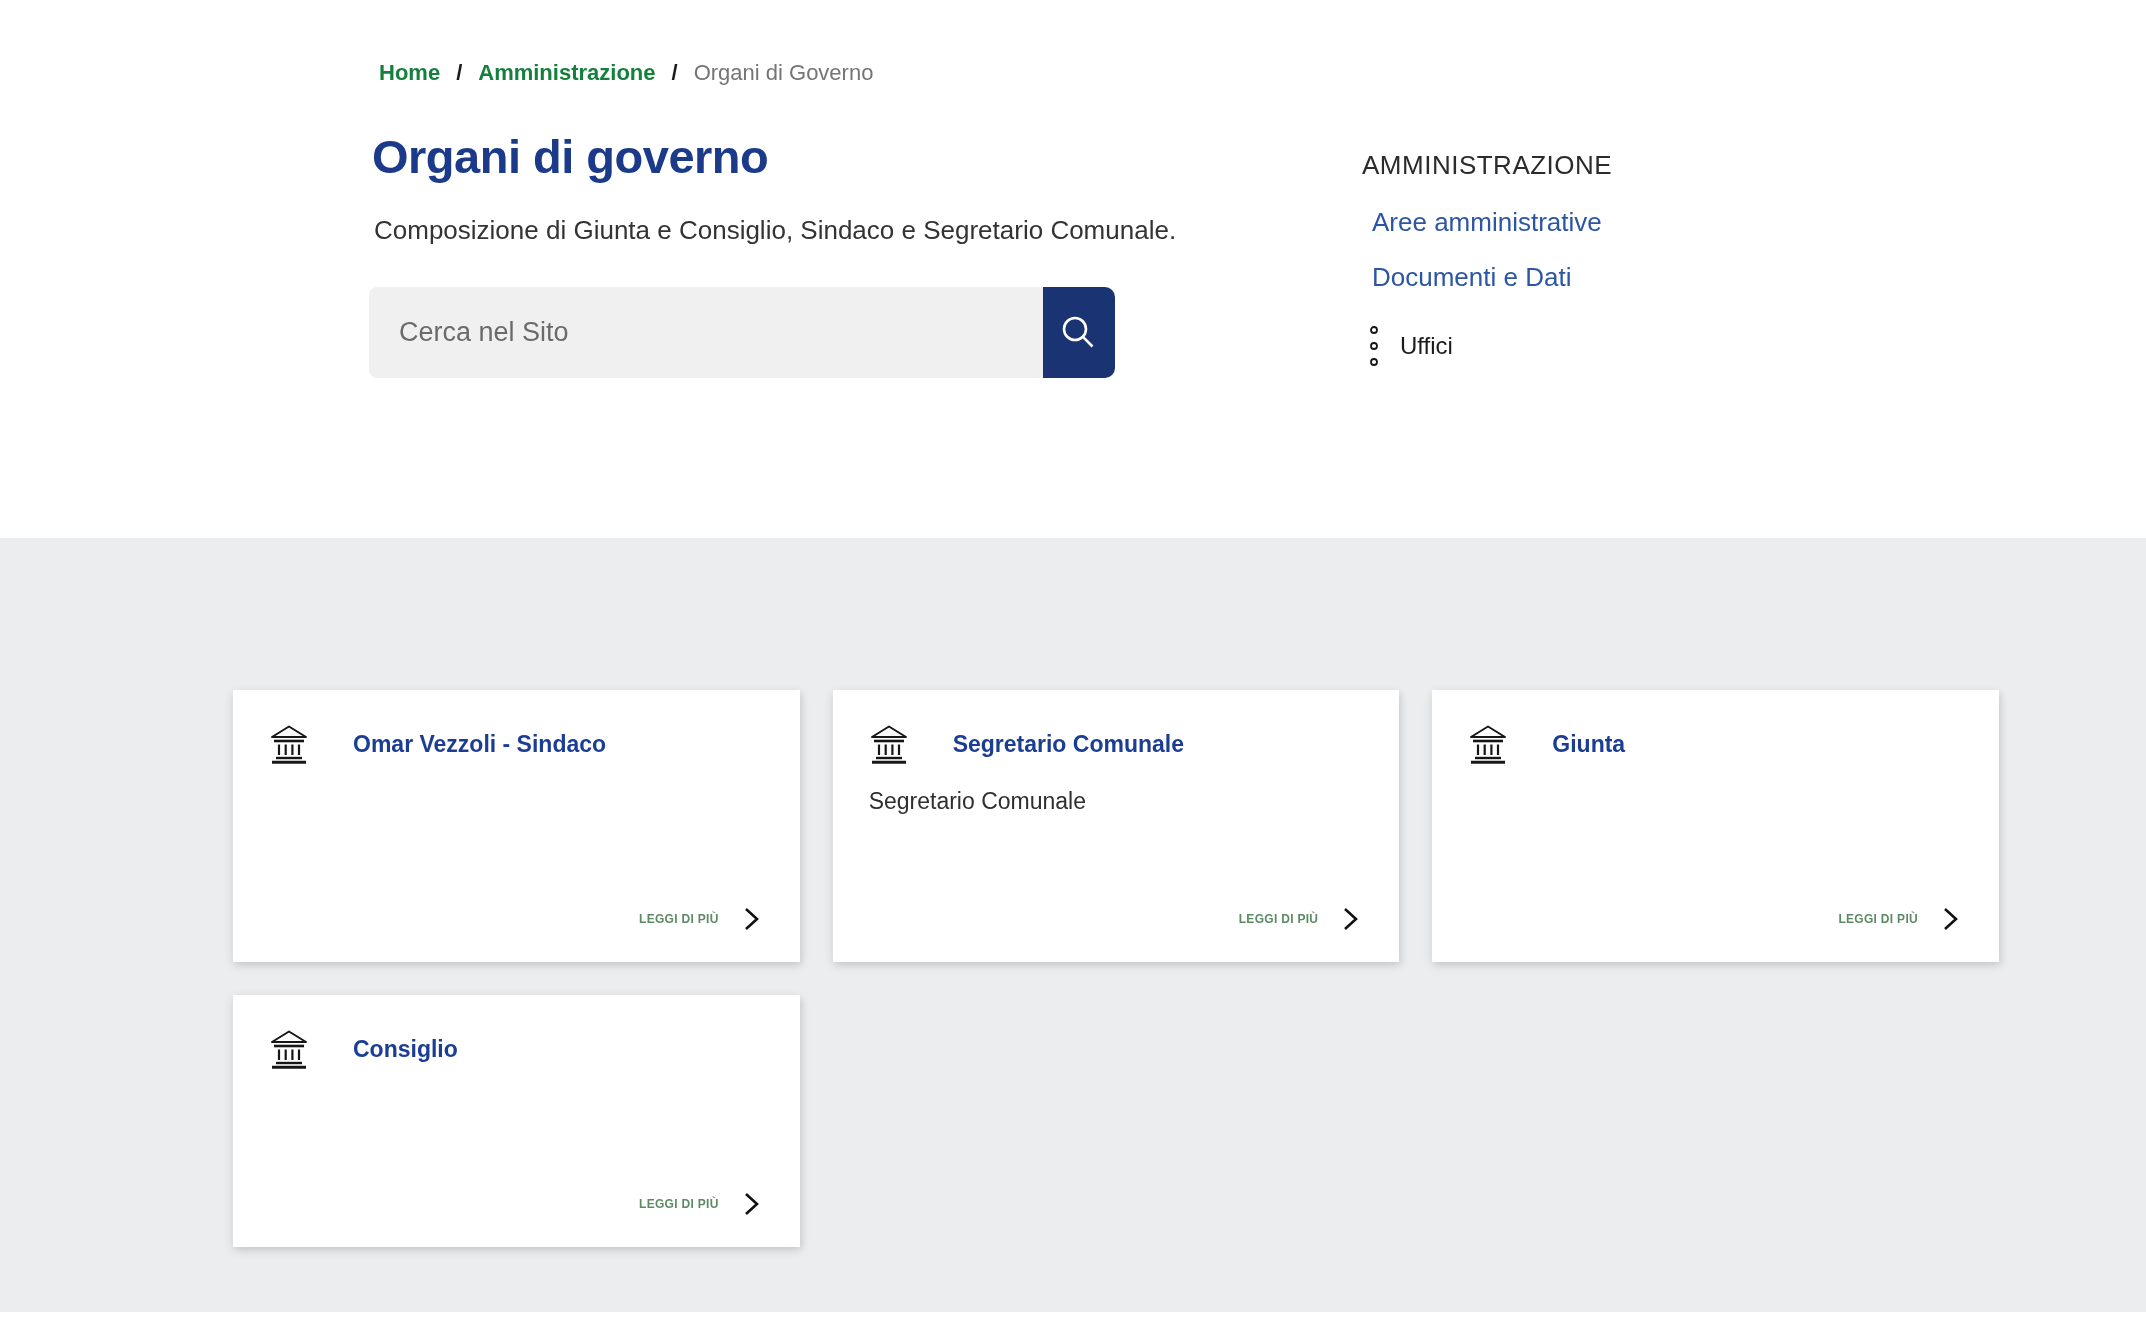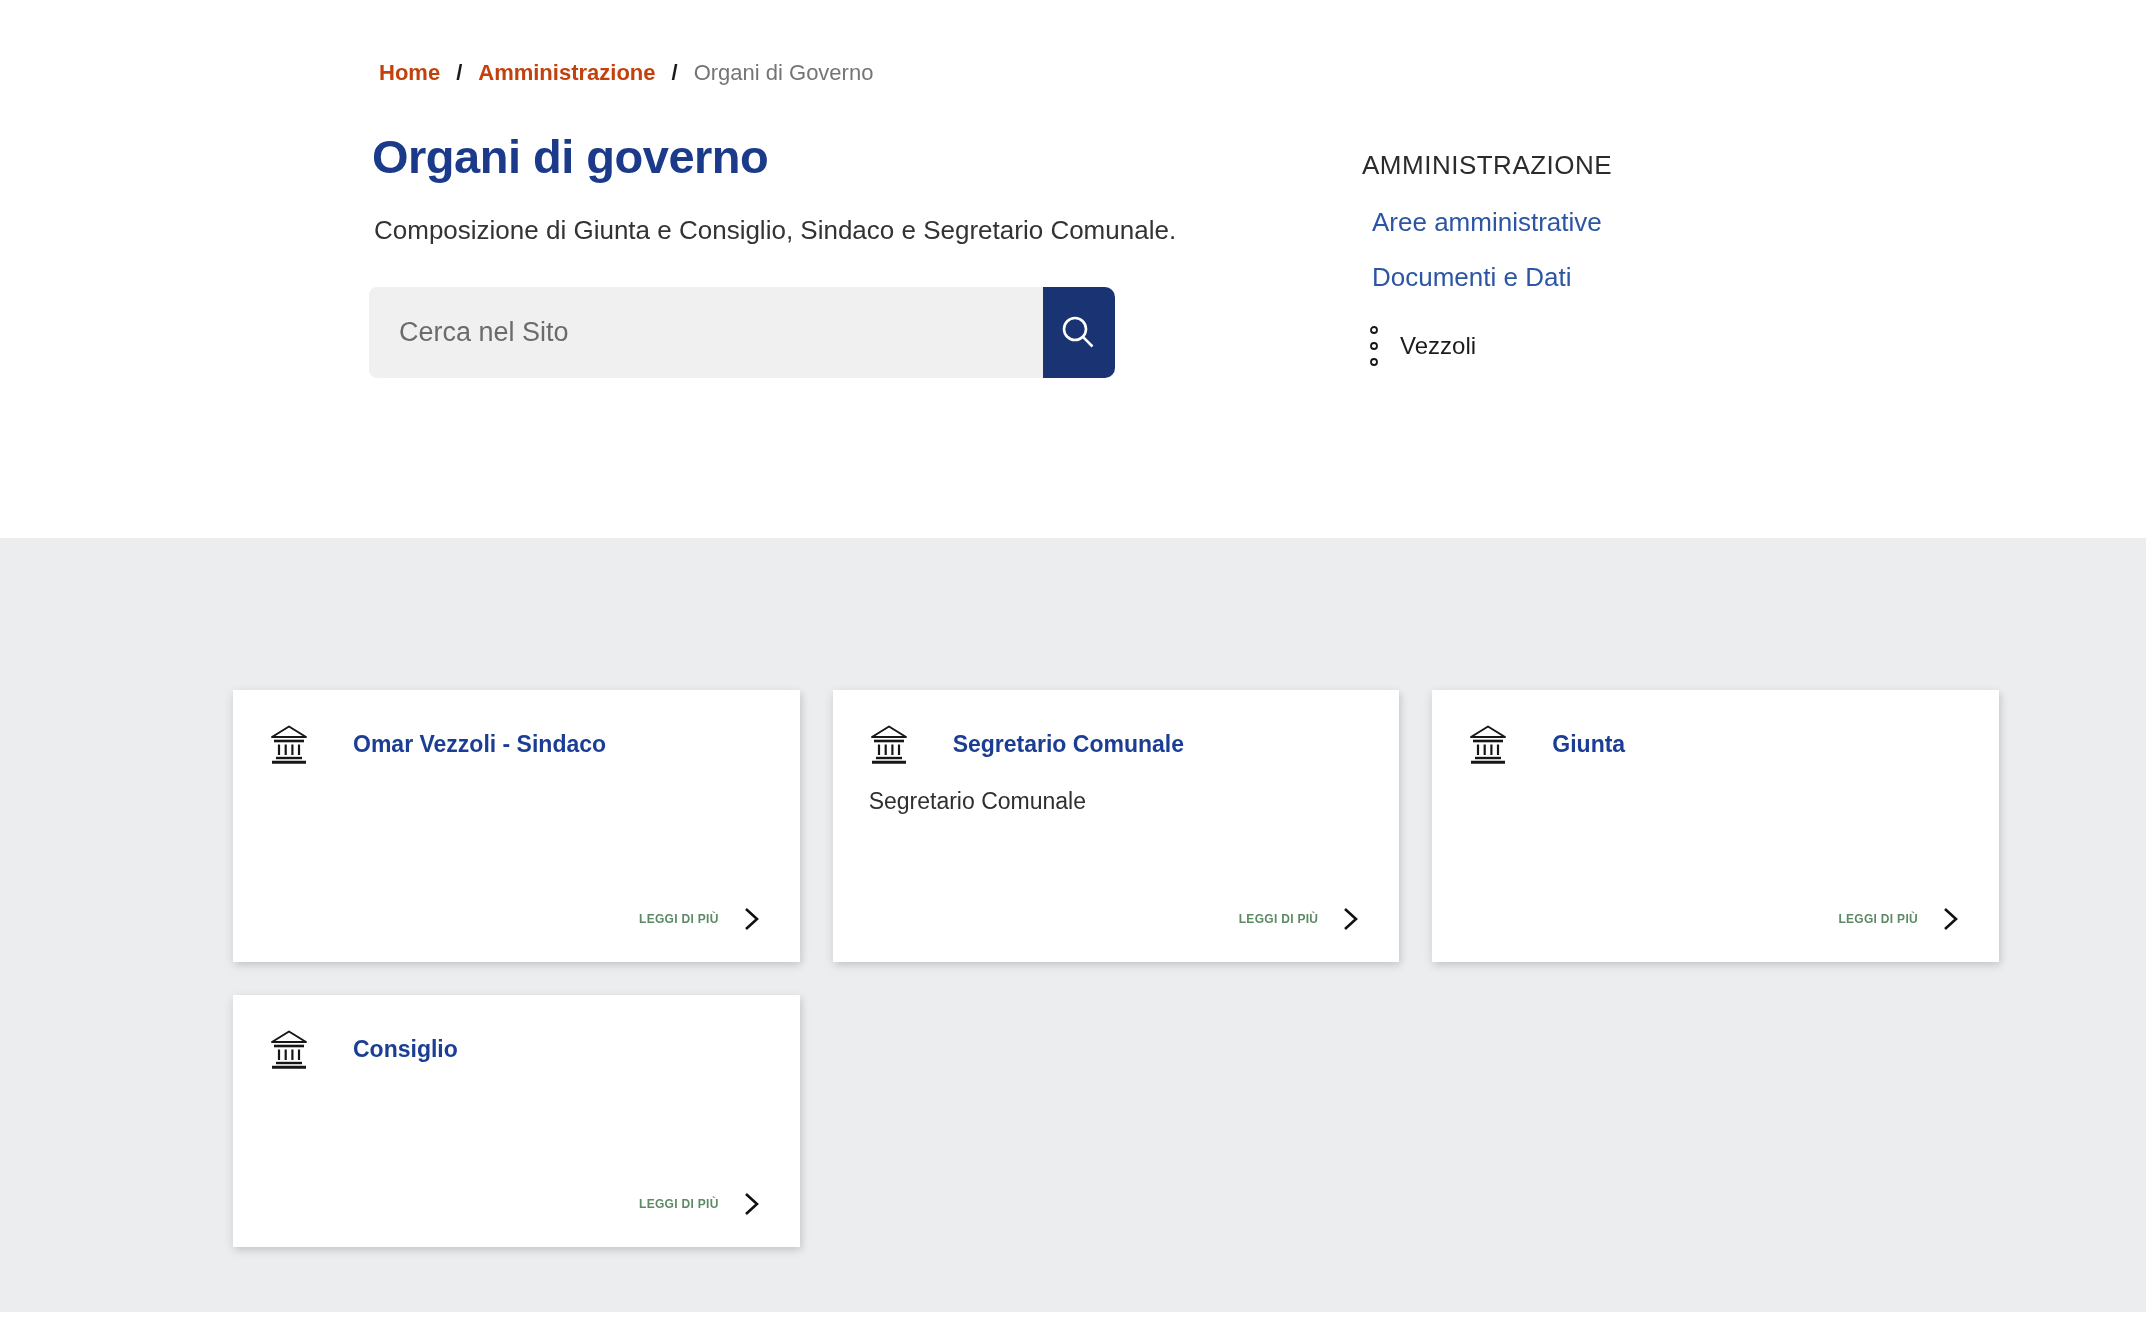--- a/index.html
+++ b/index.html
@@ -14,21 +14,21 @@
   }
 
   
   .hero { position: relative; height: 538px; background: #ffffff; }
 
   .breadcrumb {
     position: absolute; left: 379px; top: 60px;
     display: flex; align-items: center; gap: 16px;
     font-size: 22px; white-space: nowrap;
   }
-  .bc-link { color: #c2410c; font-weight: 700; text-decoration: none; cursor: pointer; }
+  .bc-link { color: #15803d; font-weight: 700; text-decoration: none; cursor: pointer; }
   .bc-sep  { color: #1a1a1a; font-weight: 700; }
   .bc-current { color: #757575; font-weight: 400; }
 
   .page-title {
     position: absolute; left: 372px; top: 128px; margin: 0;
     font-size: 47px; font-weight: 700; line-height: 1.25;
     color: #1B3A8A; letter-spacing: -0.5px;
   }
   .page-subtitle {
     position: absolute; left: 374px; top: 214px; margin: 0;
@@ -143,21 +143,21 @@
       <a class="sidebar-link">Aree amministrative</a>
       <a class="sidebar-link">Documenti e Dati</a>
       <button class="expand-btn" type="button">
         <span class="icon">
           <svg width="12" height="42" viewBox="0 0 12 42" fill="none" stroke="#161616" stroke-width="1.8">
             <circle cx="6" cy="5" r="3"></circle>
             <circle cx="6" cy="21" r="3"></circle>
             <circle cx="6" cy="37" r="3"></circle>
           </svg>
         </span>
-        <span>Vezzoli</span>
+        <span>Uffici</span>
       </button>
     </aside>
 
   </header>
 
   <section class="cards-section">
     <div class="cards-grid">
 
       <article class="card tall">
         <div class="card-head">

